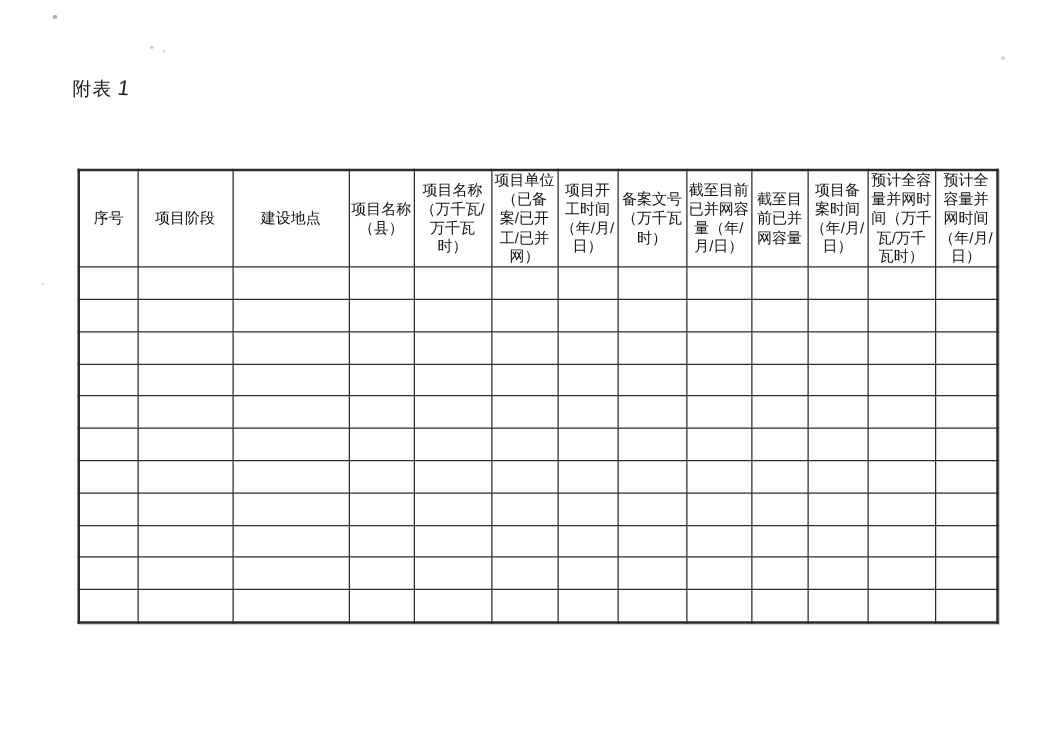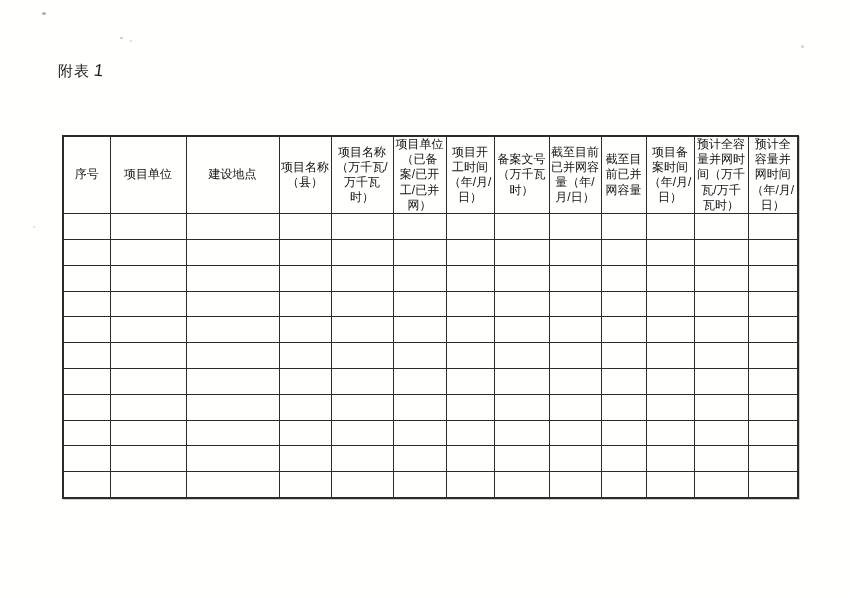--- a/index.html
+++ b/index.html
@@ -98,21 +98,21 @@
         <col style="width: 55px;">
         <col style="width: 52px;">
         <col style="width: 45px;">
         <col style="width: 48px;">
         <col style="width: 54px;">
         <col style="width: 50px;">
       </colgroup>
     <thead>
       <tr id="header-row">
           <th>序号</th>
-          <th>项目单位</th>
+          <th>项目阶段</th>
           <th>建设地点</th>
           <th>项目名称（县）</th>
           <th>项目名称（万千瓦/万千瓦时）</th>
           <th>项目单位（已备案/已开工/已并网）</th>
           <th>项目开工时间（年/月/日）</th>
           <th>备案文号（万千瓦时）</th>
           <th>截至目前已并网容量（年/月/日）</th>
           <th>截至目前已并网容量</th>
           <th>项目备案时间（年/月/日）</th>
           <th>预计全容量并网时间（万千瓦/万千瓦时）</th>

